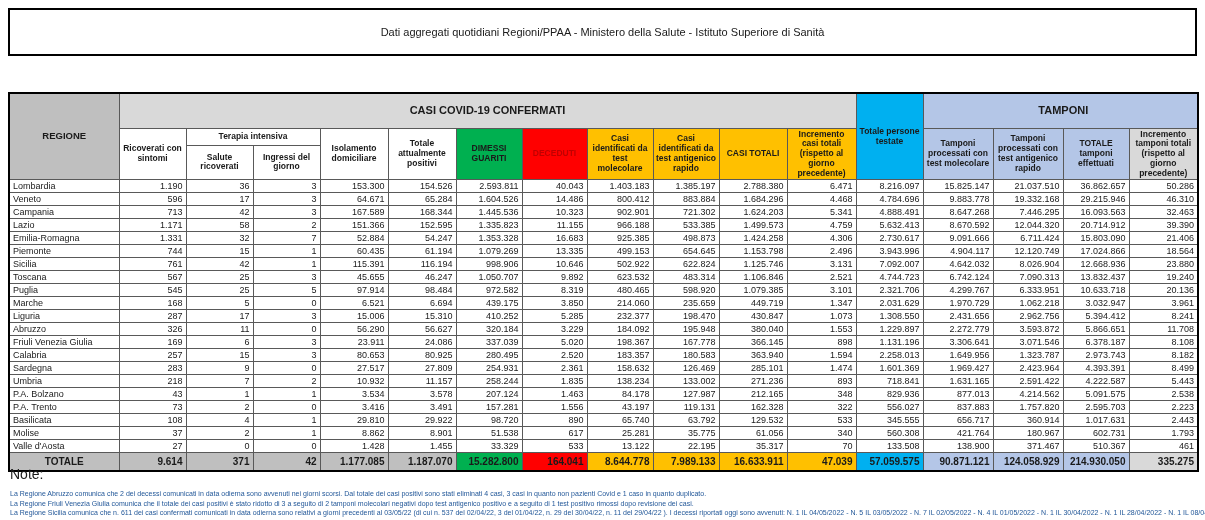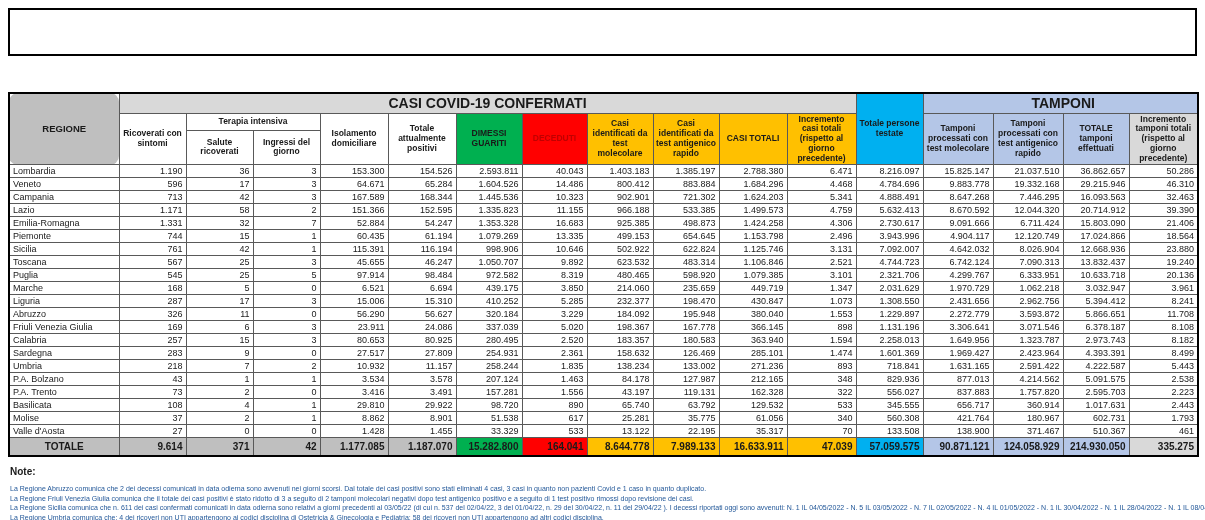--- a/index.html
+++ b/index.html
@@ -36,25 +36,24 @@
   }
   th {
     font-weight: bold;
     text-align: center;
     vertical-align: middle;
     line-height: 1.15;
     font-size: 8.5px;
     padding: 1px 2px;
     background: #fff;
   }
-  th.band { font-size: 14px; height: 20px; }
+  th.band { font-size: 11px; height: 35px; }
   th.regione {
     background: var(--gray);
     font-size: 9.5px;
-    border-radius: 9px;
   }
   th.band-casi { background: var(--light_gray); }
   th.band-tamponi { background: var(--light_blue); padding-left: 8px; }
   th.terapia { height: 17px; }
   th.green { background: var(--green); }
   th.red { background: var(--red); color: #C00000; }
   th.orange { background: var(--orange); }
   th.cyan { background: var(--cyan); }
   th.lblue { background: var(--light_blue); }
   th.lgray { background: var(--light_gray); }
@@ -68,29 +67,30 @@
   tr.totale td.t-grayn { background: var(--gray); }
   tr.totale td.t-green { background: var(--green); text-align: right; }
   tr.totale td.t-red { background: var(--red); }
   tr.totale td.t-orange { background: var(--orange); }
   tr.totale td.t-cyan { background: var(--cyan); }
   tr.totale td.t-blue { background: var(--light_blue); }
   tr.totale td.t-gray2 { background: var(--light_gray); }
 
   
   .notes { position: absolute; left: 10px; top: 466px; width: 1190px; }
-  .notes-label { font-size: 10px; font-weight: bold; color: #1a1a1a; margin-bottom: 7px; }
+  .notes-label { font-size: 14px; font-weight: normal; color: #1a1a1a; margin-bottom: 7px; }
   .note-line { font-size: 7px; color: var(--note_blue); line-height: 9.5px; white-space: nowrap; }
 </style>
 </head>
 <body>
 
 <div class="page">
 
   <div class="title-box">
+    <div class="title-line">Dati aggregati quotidiani Regioni/PPAA - Ministero della Salute - Istituto Superiore di Sanità</div>
   </div>
 
   <div class="tbl-wrap">
     <table>
       <colgroup>
         <col style="width:110px">
           <col style="width:67px">
           <col style="width:67px">
           <col style="width:67px">
         <col style="width:68px">

